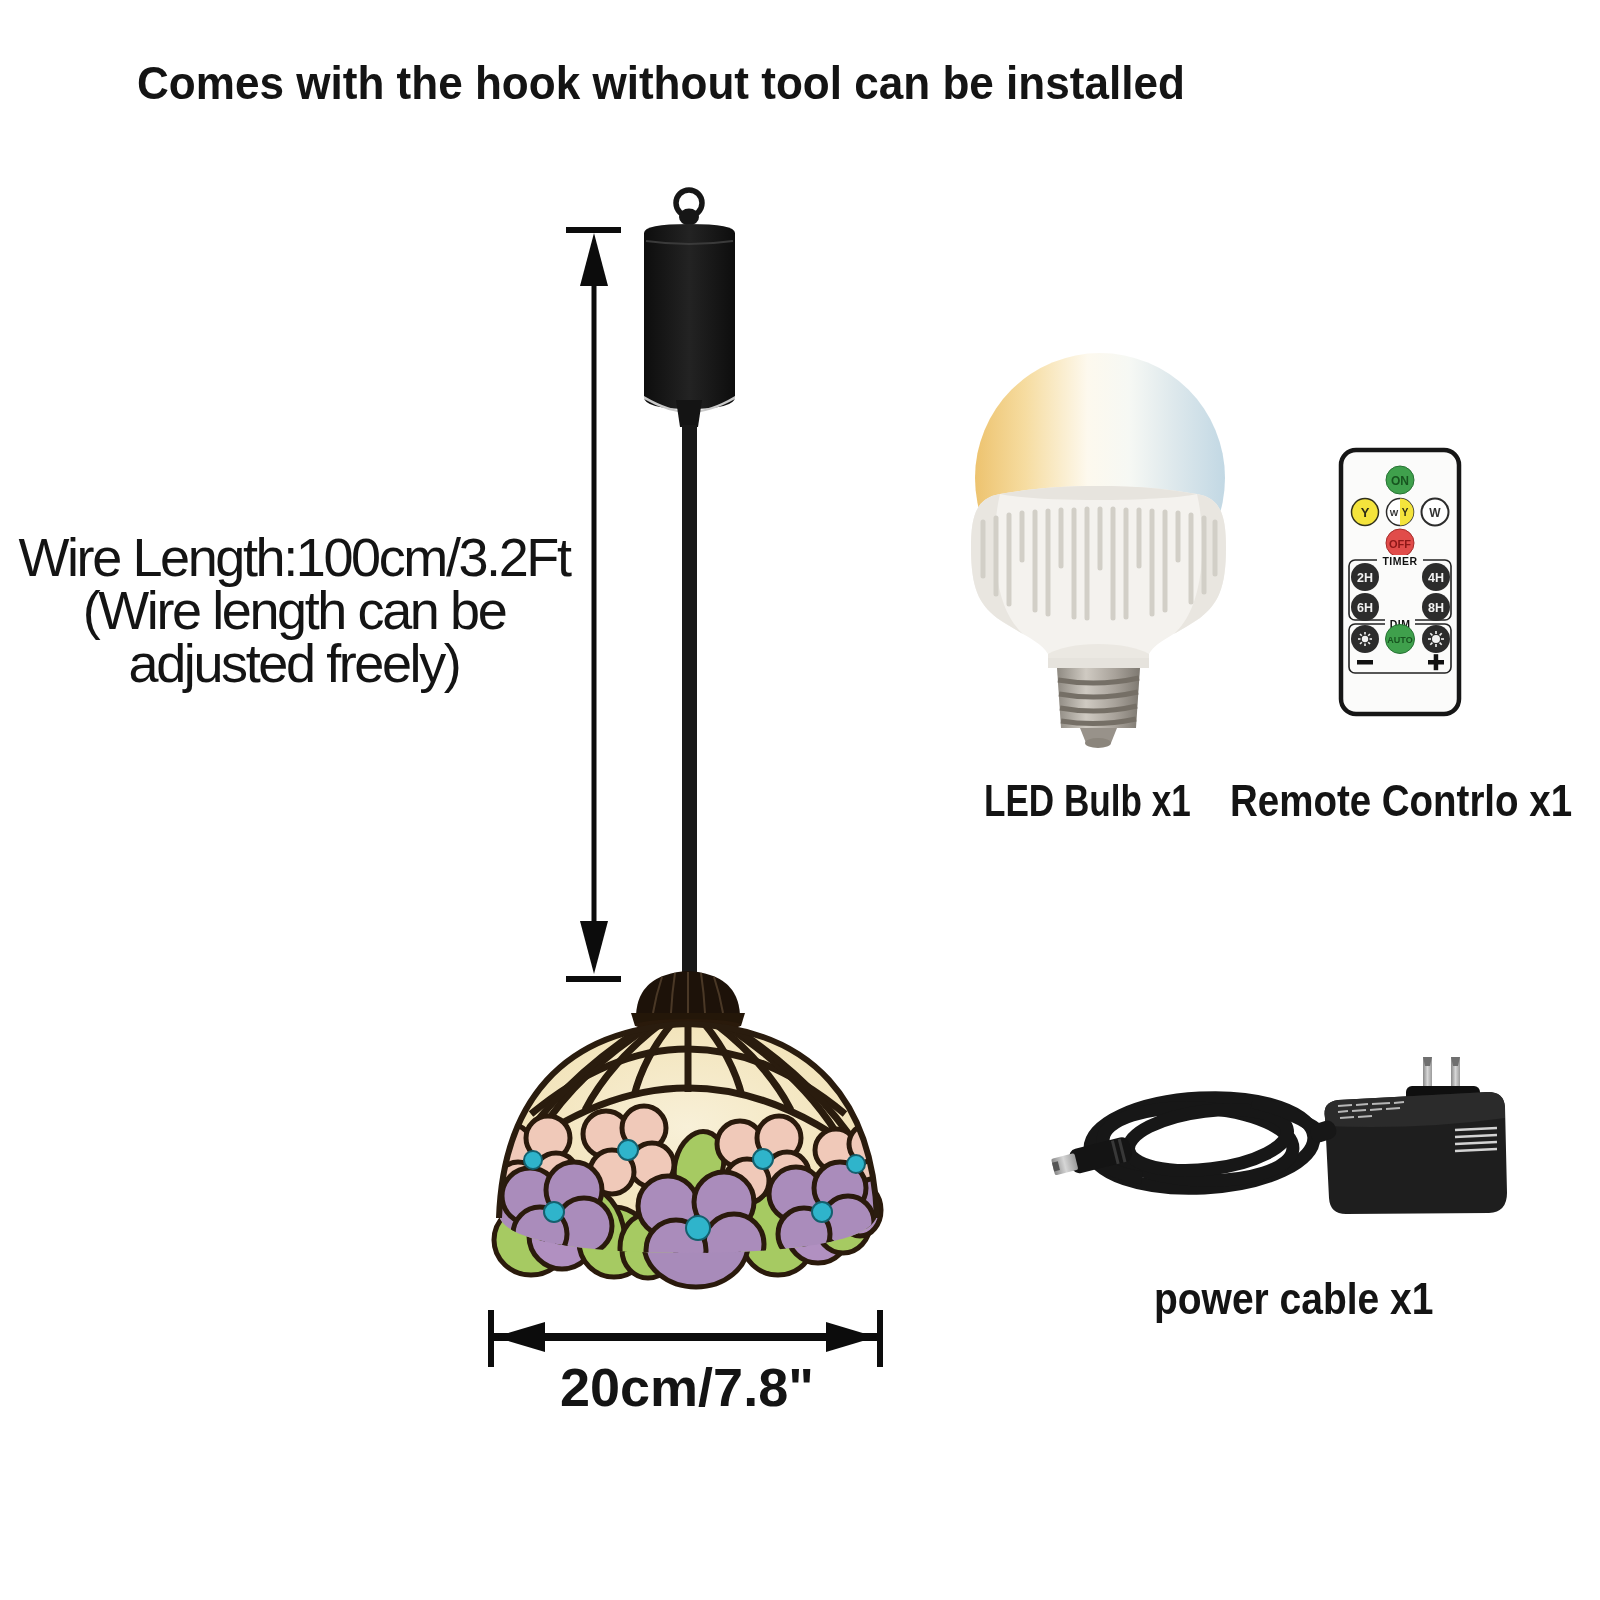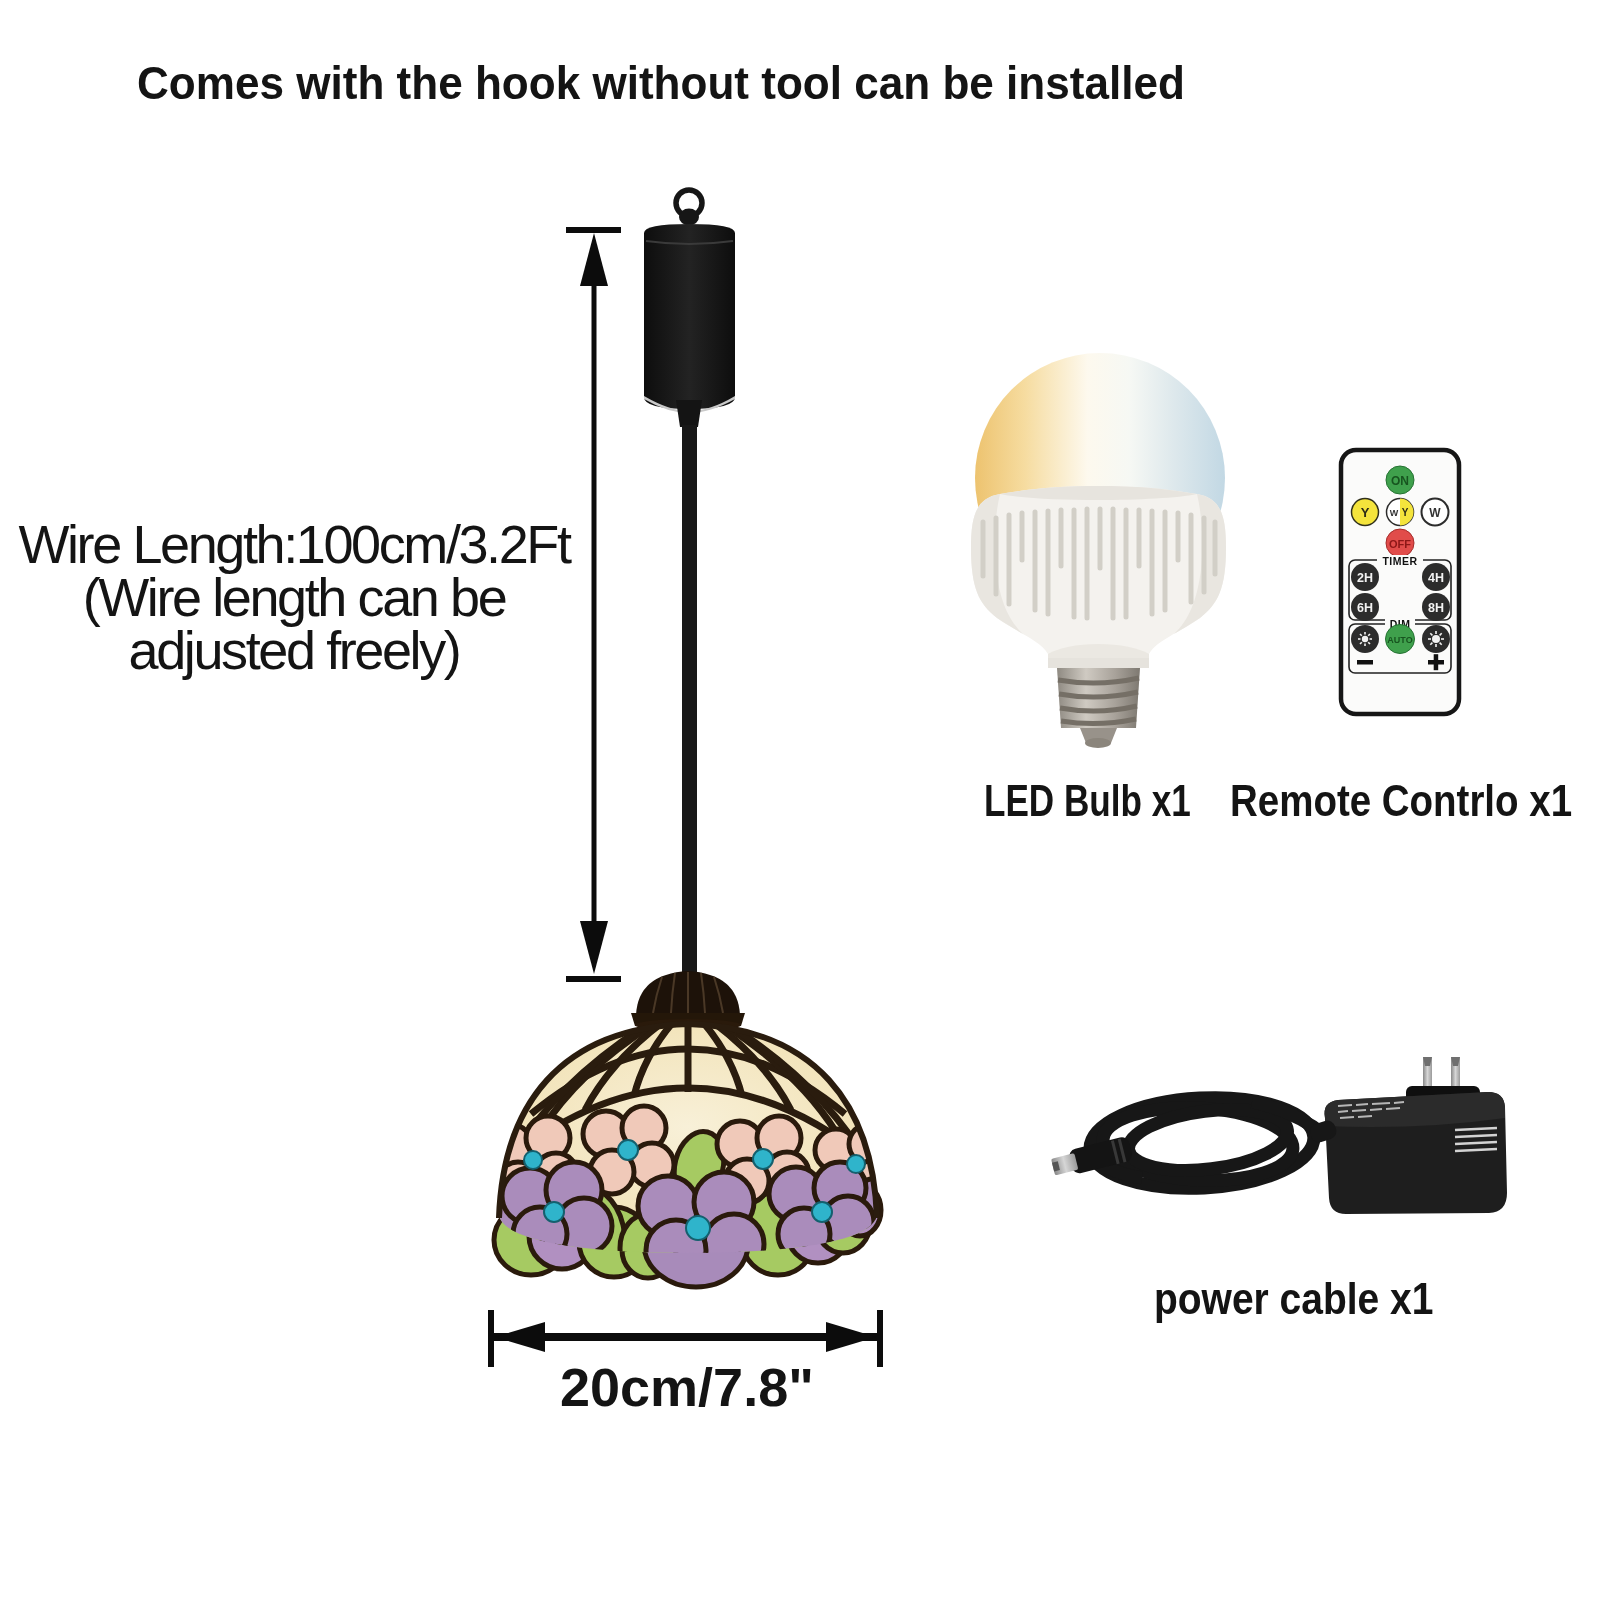--- a/index.html
+++ b/index.html
@@ -308,17 +308,17 @@
 <g fill="#0c0c0c">
 <rect x="488" y="1310" width="6" height="57"></rect>
 <rect x="877" y="1310" width="6" height="57"></rect>
 <rect x="494" y="1333" width="383" height="8"></rect>
 <polygon points="495,1337 545,1322 545,1352"></polygon>
 <polygon points="876,1337 826,1322 826,1352"></polygon>
 </g>
 </svg>
 
 <div class="t" style="left:137px;top:56px;font-size:46px;font-weight:bold;transform:scaleX(0.958);transform-origin:left top;">Comes with the hook without tool can be installed</div>
-<div class="t" style="left:14px;top:518px;width:560px;text-align:center;font-size:54px;letter-spacing:-2.4px;line-height:53px;">Wire Length:100cm/3.2Ft<br>(Wire length can be<br>adjusted freely)</div>
+<div class="t" style="left:14px;top:531px;width:560px;text-align:center;font-size:54px;letter-spacing:-2.4px;line-height:53px;">Wire Length:100cm/3.2Ft<br>(Wire length can be<br>adjusted freely)</div>
 <div class="t" style="left:560px;top:1356px;font-size:54px;font-weight:bold;">20cm/7.8"</div>
 <div class="t" style="left:984px;top:775px;font-size:45px;font-weight:bold;transform:scaleX(0.78);transform-origin:left top;">LED Bulb x1</div>
 <div class="t" style="left:1230px;top:775px;font-size:45px;font-weight:bold;transform:scaleX(0.855);transform-origin:left top;">Remote Contrlo x1</div>
 <div class="t" style="left:1154px;top:1273px;font-size:45px;font-weight:bold;transform:scaleX(0.866);transform-origin:left top;">power cable x1</div>
 
 </body></html>

